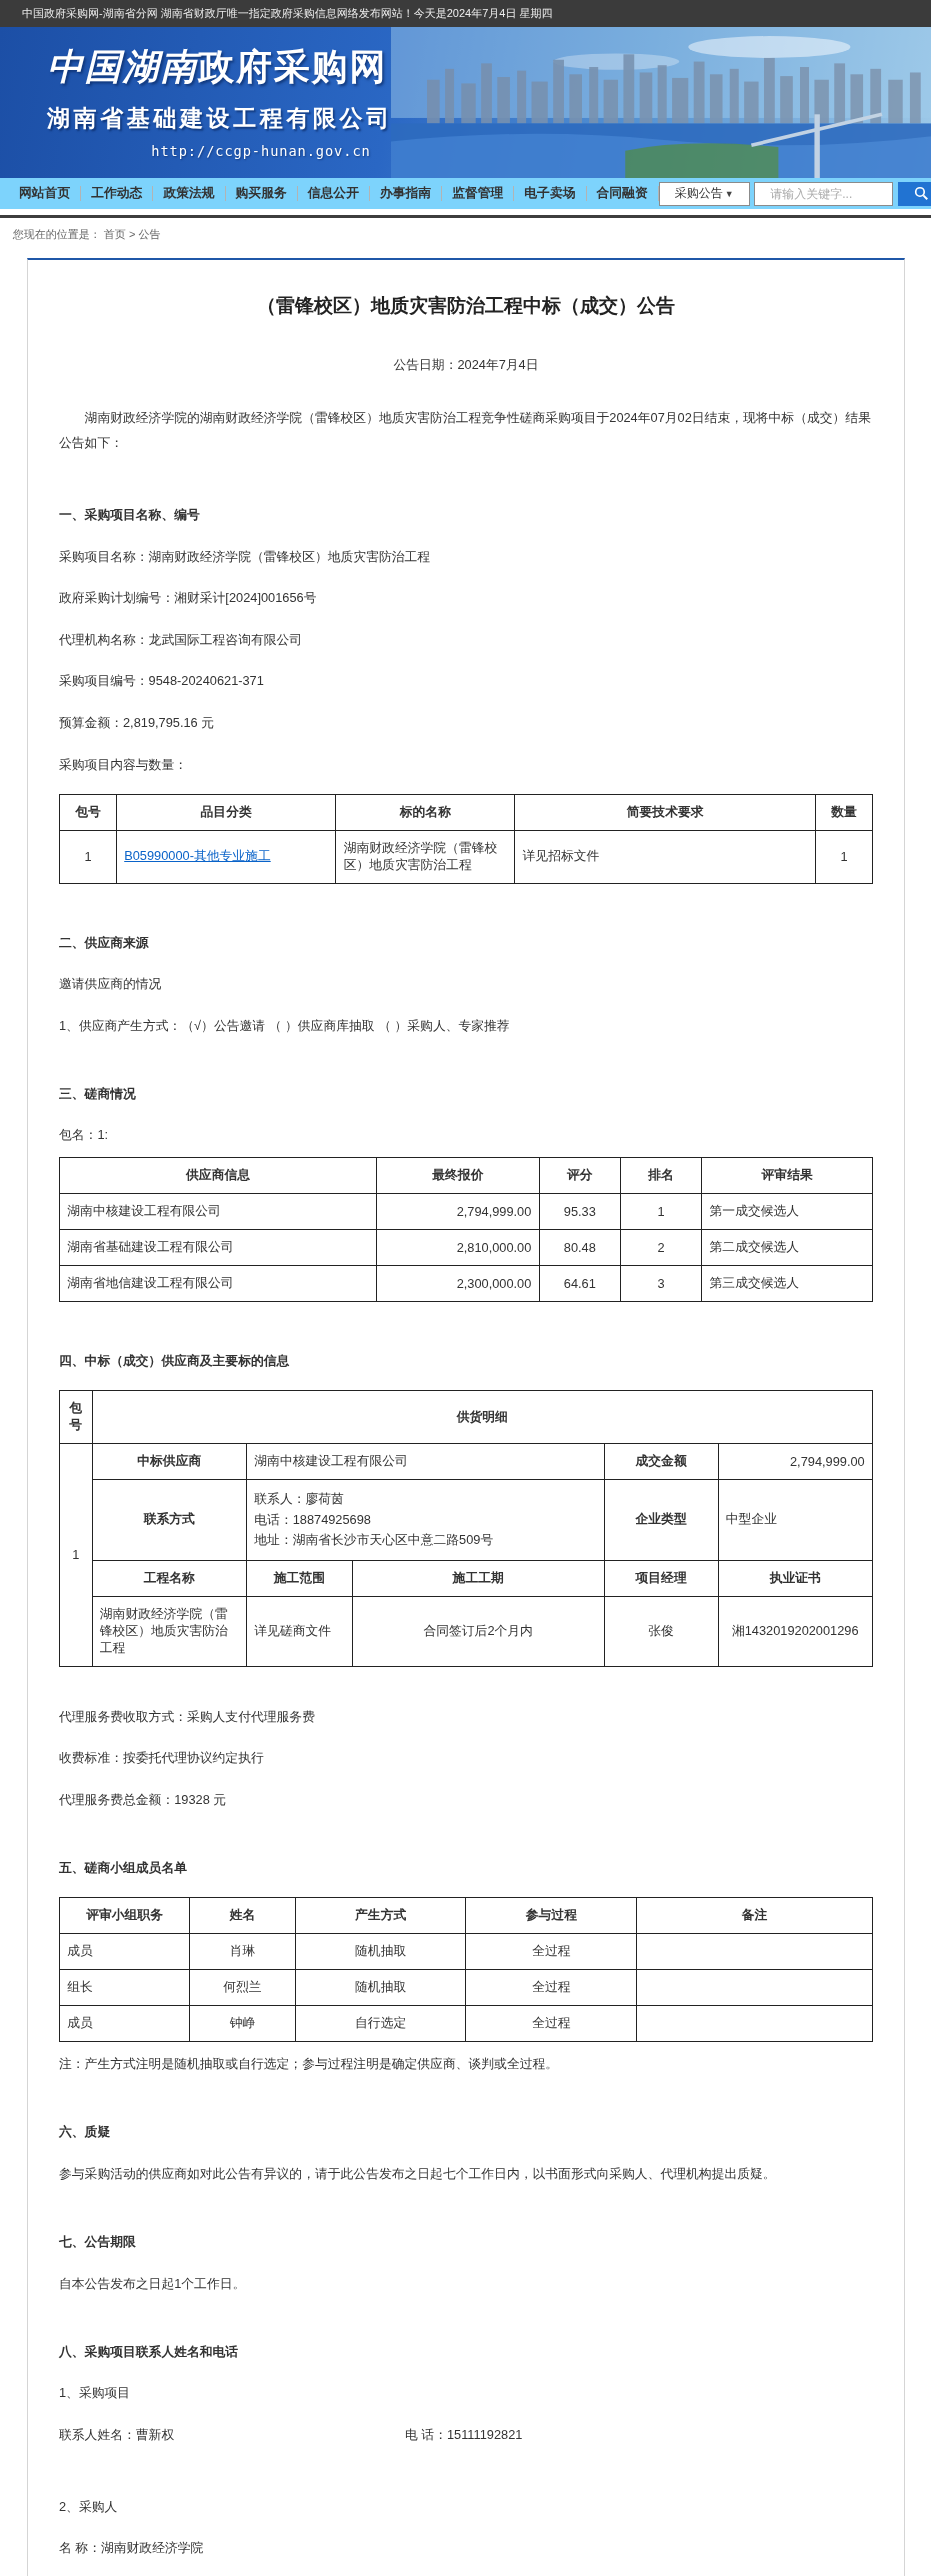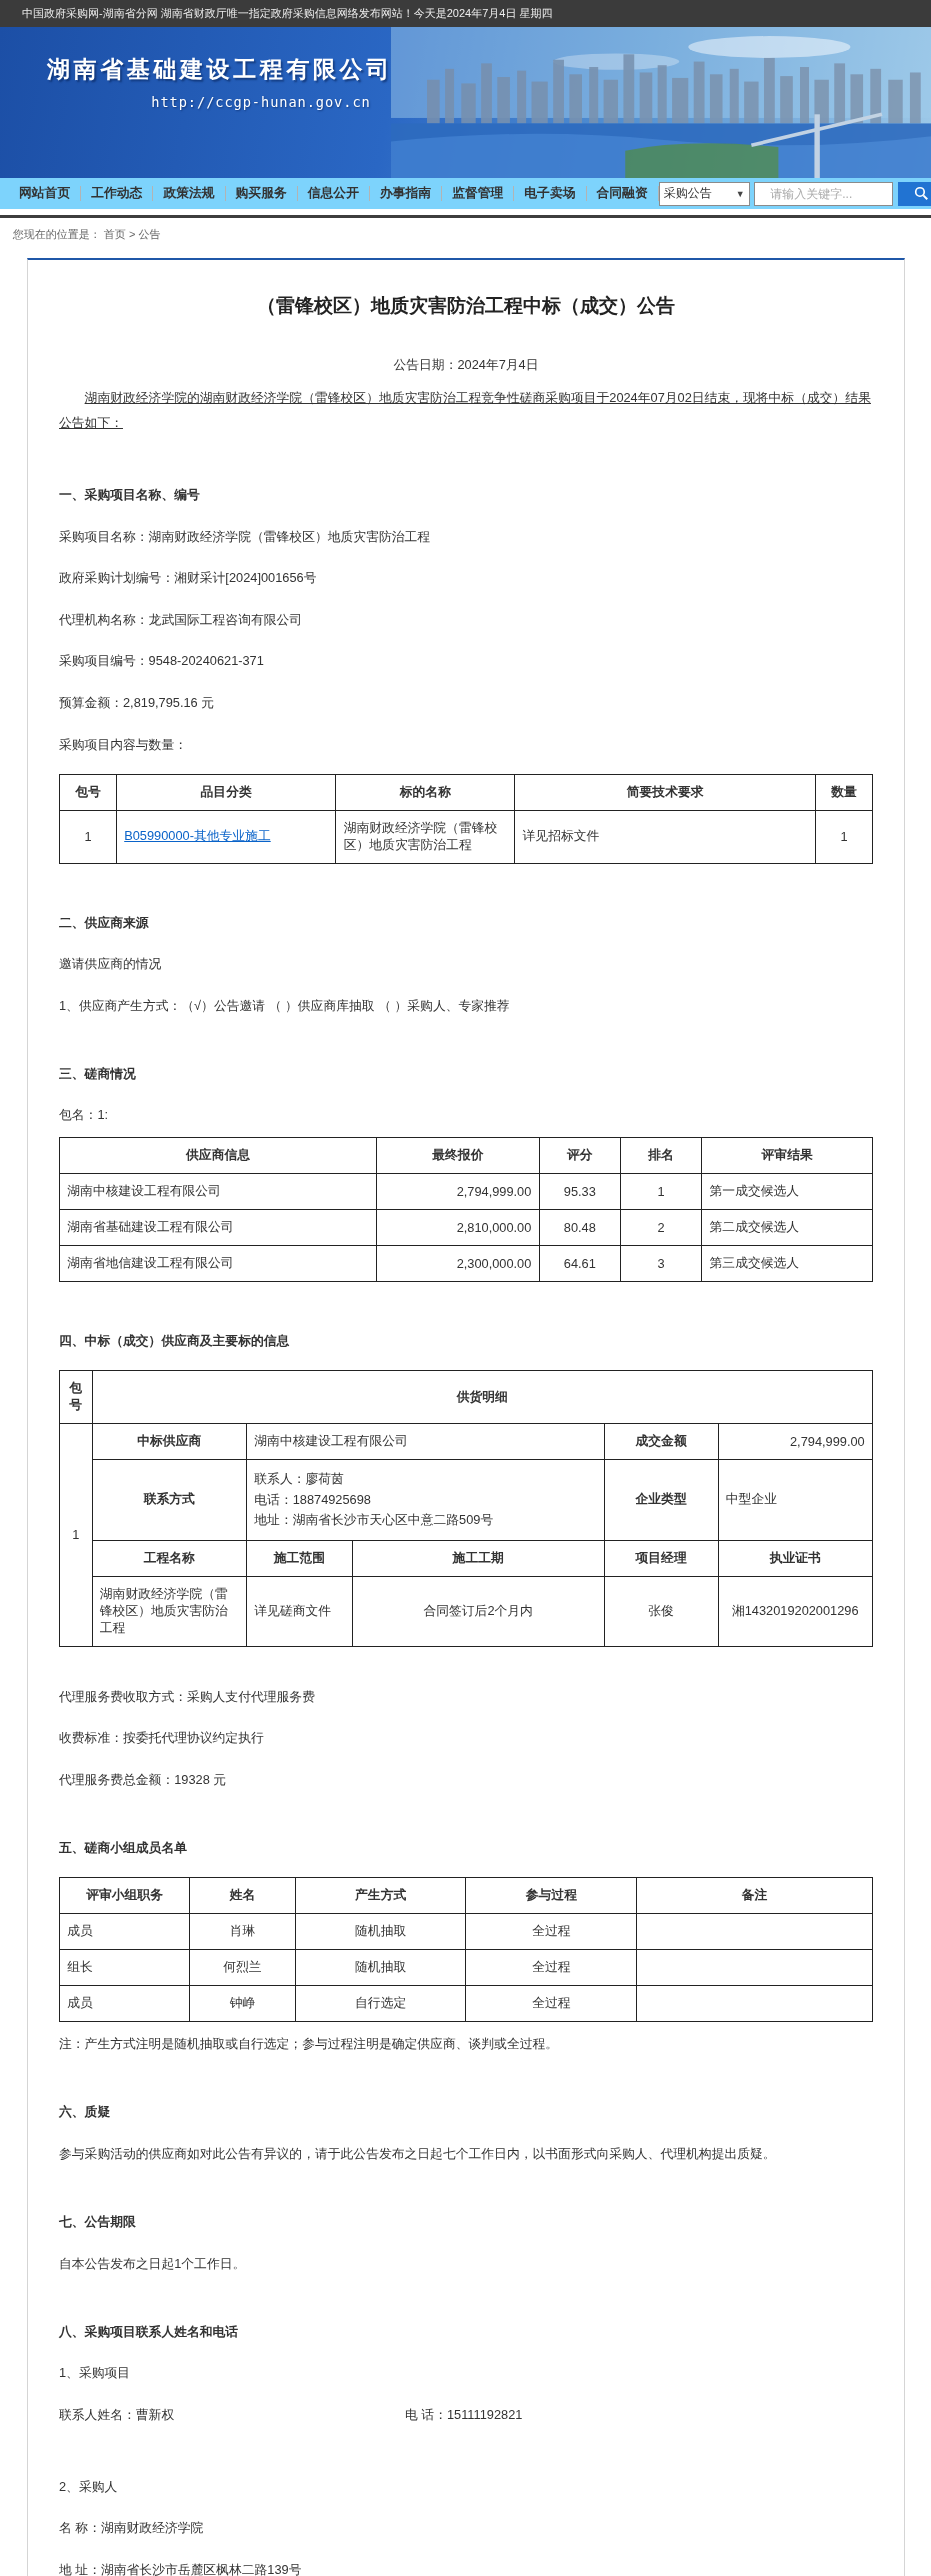--- a/index.html
+++ b/index.html
@@ -24,37 +24,37 @@
   .logo-line3 { font-size:13.7px; margin-top:8.2px; text-align:center; letter-spacing:0.9px;
     font-family:"DejaVu Sans Mono",monospace; text-shadow:0.9px 0.9px 1.8px rgba(6,35,90,.6); }
   
   .navbar { height:31px; background:#7dd3fc; display:flex; align-items:center; padding:0 9px; }
   .nav-item { font-size:12.8px; font-weight:bold; color:#333; padding:0 10px; line-height:14.6px;
     border-right:0.9px solid #b3b3b3; cursor:pointer; white-space:nowrap; }
   .nav-item:last-of-type { border-right:none; }
   .nav-search { margin-left:auto; display:flex; align-items:center; gap:4.6px; }
   .search-select { width:91px; height:24px; background:#fff; border:0.9px solid #8b8b8b;
     font-size:12px; display:flex; align-items:center; justify-content:space-between;
-    padding:0 4px; cursor:pointer; }
+    padding:0 15px; cursor:pointer; }
   .search-select .arrow { font-size:9px; color:#444; }
   .search-input { width:139px; height:24px; border:0.9px solid #8b8b8b; font-size:12px;
     padding:0 15px; color:#333; }
   .search-input::placeholder { color:#aaa; }
   .search-btn { width:47px; height:24px; background:#2173d2; border:none; cursor:pointer;
     display:flex; align-items:center; justify-content:center; }
   
   .rule { height:2.7px; background:#3d3d3d; margin-top:6.4px; }
   .breadcrumb { font-size:11px; color:#666; padding:9px 0 7.3px 12.8px; }
   .breadcrumb a { color:#666; text-decoration:none; cursor:pointer; }
   
   .content { margin:9px 27px 0; border:0.9px solid #d5d5d5; border-top:2.7px solid #1f57a8;
     background:#fff; padding:25.5px 31px 27px; }
   .title { text-align:center; font-size:19px; font-weight:bold; color:#222; margin:7.3px 0 0; }
   .date { text-align:center; font-size:12.8px; margin-top:38px; }
-  .intro { font-size:12.8px; line-height:1.95; text-indent:2em; margin-top:12px;text-decoration:underline; }
+  .intro { font-size:12.8px; line-height:1.95; text-indent:2em; margin-top:32px; }
   .sec { margin-top:51px; }
   .sec-heading { font-size:12.8px; font-weight:bold; }
   .line { font-size:12.8px; margin-top:24.6px; }
   .note { font-size:12.8px; margin-top:14.6px; }
   
   table { border-collapse:collapse; width:100%; margin-top:20px; font-size:12.8px;
     border:1.8px solid #222; }
   th,td { border:0.9px solid #222; padding:9px 7.3px; vertical-align:middle; }
   th { font-weight:bold; text-align:center; }
   td { text-align:center; }
@@ -105,20 +105,21 @@
       <rect x="552" y="58" width="16" height="48"></rect>
         <rect x="576" y="50" width="12" height="56"></rect>
     </g>
     <rect x="0" y="106" width="600" height="60" fill="#2d6bbf"></rect>
     <path d="M0,126 Q150,110 300,124 T600,120 L600,166 L0,166 Z" fill="#3f7ecf"></path>
     <path d="M260,136 Q330,122 430,132 L430,166 L260,166 Z" fill="#4e8a4a" opacity="0.85"></path>
     <rect x="470" y="96" width="6" height="70" fill="#c9d6e4"></rect>
     <path d="M400,130 L545,96" stroke="#c9d6e4" stroke-width="4" fill="none"></path>
   </svg>
   <div class="logo-block">
+    <div class="logo-line1"><span class="calli">中国湖南</span><span>政府采购网</span></div>
     <div class="logo-line2">湖南省基础建设工程有限公司</div>
     <div class="logo-line3">http://ccgp-hunan.gov.cn</div>
   </div>
 </div>
 
 <div class="navbar">
   <div class="nav-item">网站首页</div>
   <div class="nav-item">工作动态</div>
   <div class="nav-item">政策法规</div>
   <div class="nav-item">购买服务</div>

